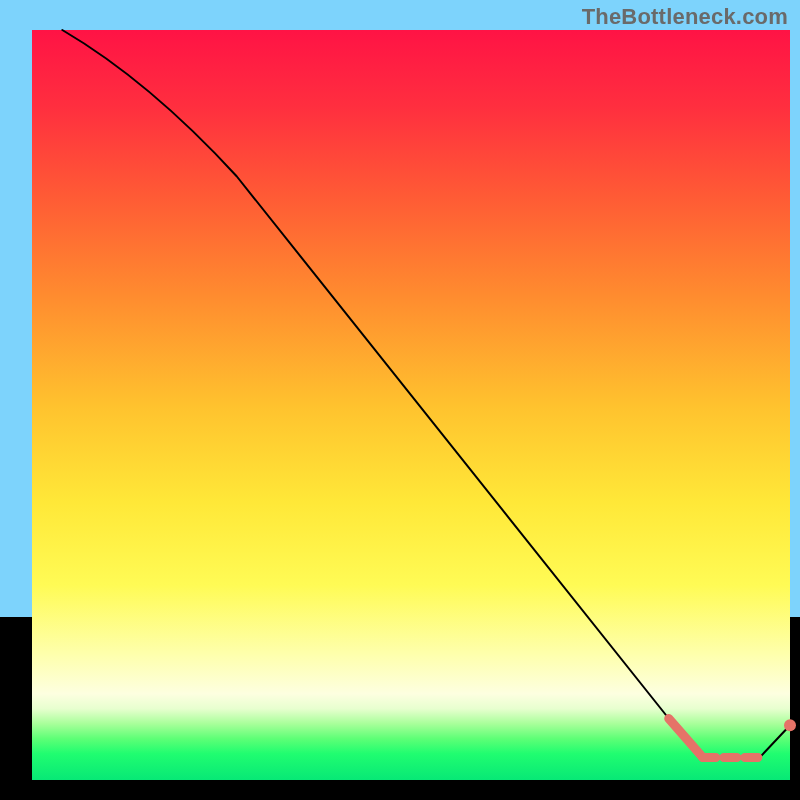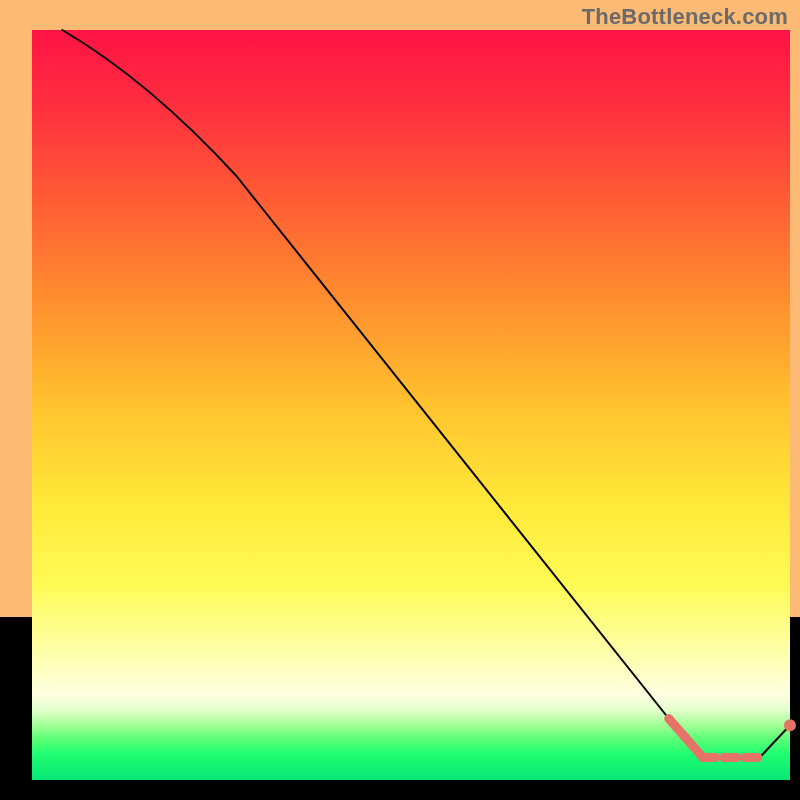--- a/index.html
+++ b/index.html
@@ -8,21 +8,21 @@
     width: 800px;
     height: 800px;
     overflow: hidden;
     background: #000;
     font-family: Arial, Helvetica, sans-serif;
   }
   #stage {
     position: relative;
     width: 800px;
     height: 617px;
-    background: #fdba74;
+    background: #7dd3fc;
   }
   #watermark {
     position: absolute;
     top: 4px;
     right: 12px;
     color: #6a6a6a;
     font-size: 22px;
     font-weight: 600;
     letter-spacing: 0.2px;
     user-select: none;

